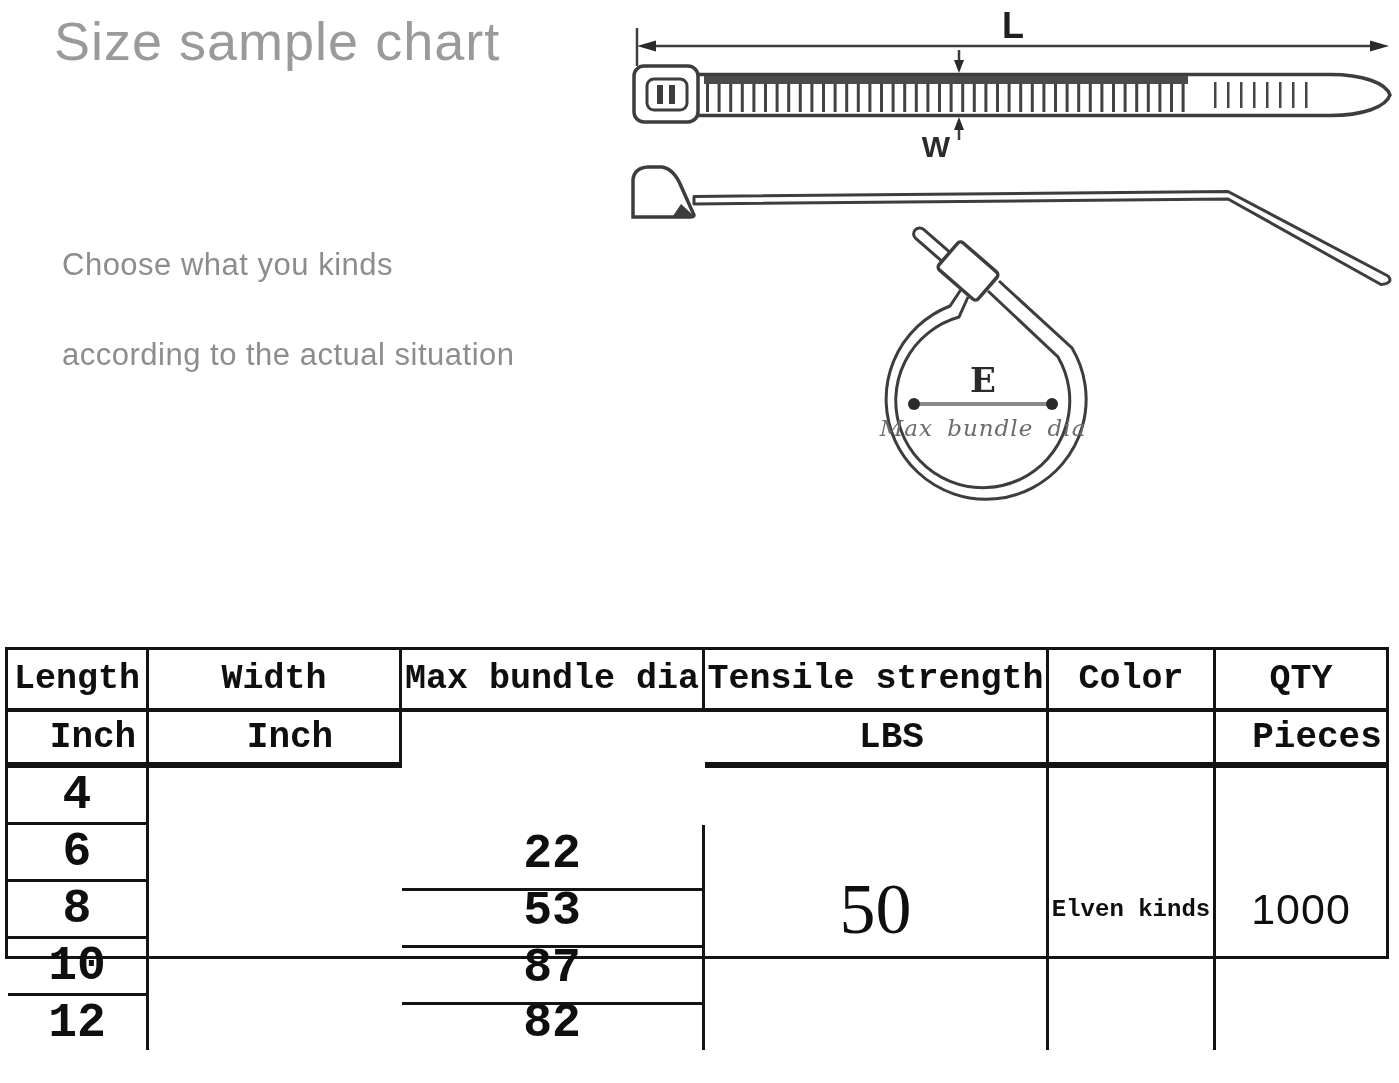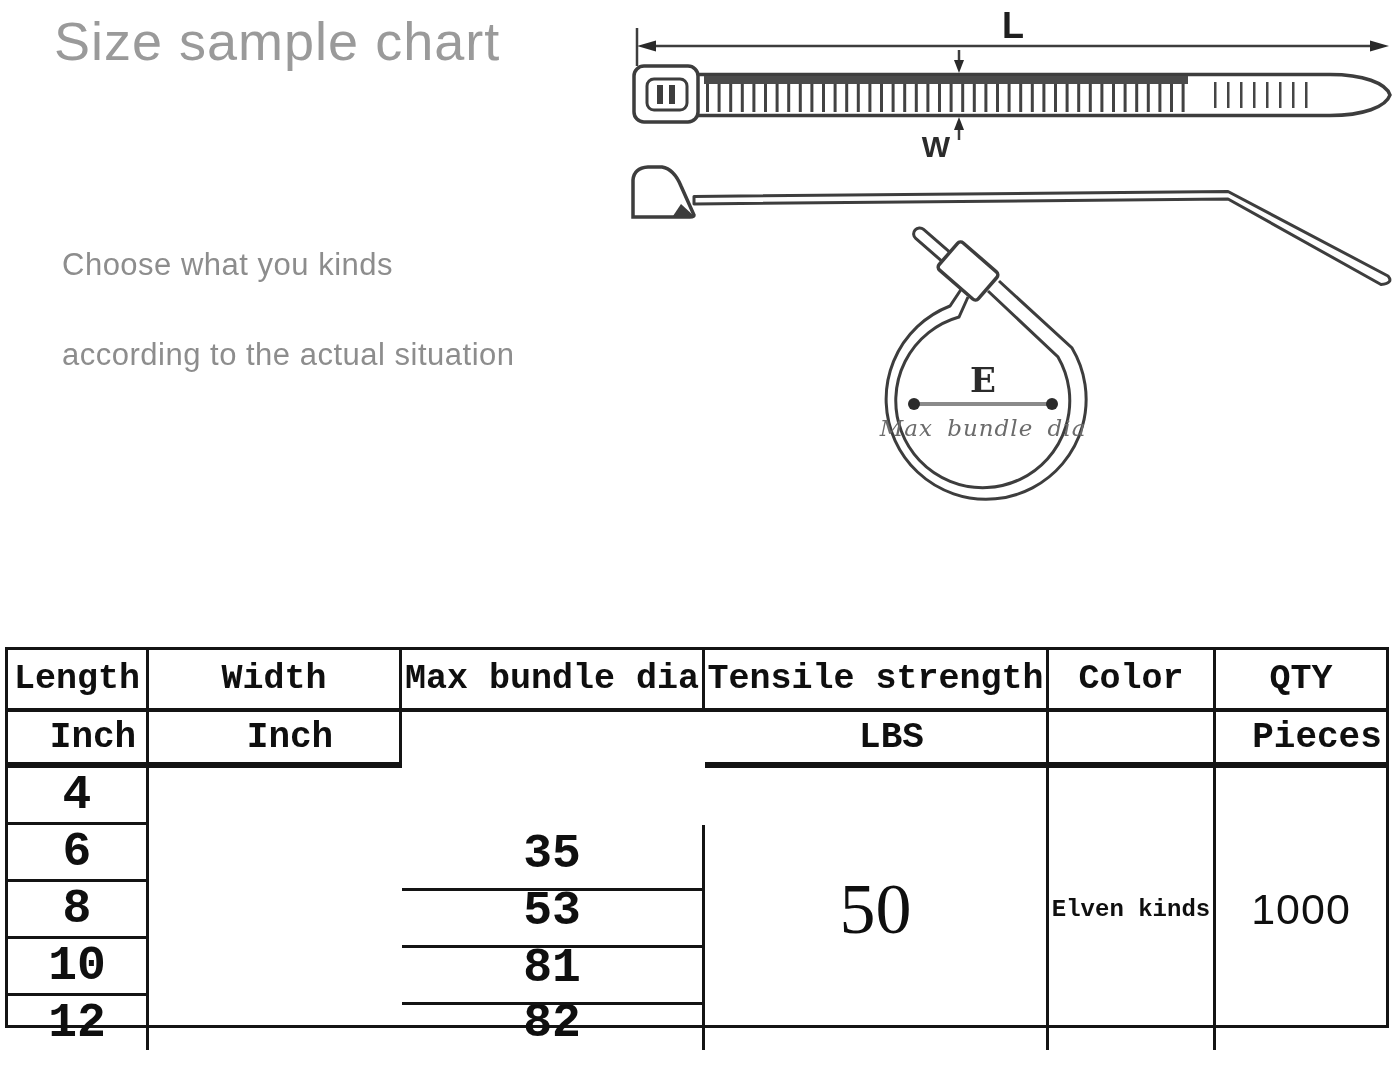--- a/index.html
+++ b/index.html
@@ -6,21 +6,21 @@
   .canvas{position:relative;width:1399px;height:1083px;background:#fff;overflow:hidden;
           font-family:"Liberation Sans",sans-serif;}
   .page-title{position:absolute;left:30px;top:12px;font-size:54px;line-height:1.1;
               color:#9a9a9a;letter-spacing:1px;margin-left:24px;}
   .note{position:absolute;left:62px;font-size:31px;color:#8d8d8d;letter-spacing:.5px;}
   .note1{top:247px;}
   .note2{top:337px;}
   .art{position:absolute;left:0;top:0;}
 
   
-  .sizetable{position:absolute;left:5px;top:647px;width:1384px;height:381px;
+  .sizetable{position:absolute;left:5px;top:647px;width:1384px;height:312px;
              display:grid;box-sizing:border-box;background:#fff;
              grid-template-columns:141px 253px 303px 344px 167px 1fr;
              grid-template-rows:62px 56px repeat(5,1fr);
              border:3px solid #141414;color:#0f0f0f;
              font-family:"Liberation Mono",monospace;}
   .c{box-sizing:border-box;display:flex;align-items:center;justify-content:center;
      border-right:3px solid #141414;white-space:nowrap;}
   .lastcol{border-right:none;}
   .bb3{border-bottom:3px solid #141414;}
   .bb4{border-bottom:4px solid #141414;}
@@ -111,23 +111,23 @@
     <div class="c unit bb6" style="grid-area:2/5"></div>
     <div class="c unit bb6 lastcol" style="grid-area:2/6">Pieces</div>
 
     <div class="c num bb3" style="grid-area:3/1">4</div>
     <div class="c num bb3" style="grid-area:4/1">6</div>
     <div class="c num bb3" style="grid-area:5/1">8</div>
     <div class="c num bb3" style="grid-area:6/1">10</div>
     <div class="c num" style="grid-area:7/1">12</div>
 
 
-    <div class="c num dia" style="grid-area:4/3">35</div>
+    <div class="c num dia" style="grid-area:4/3">22</div>
     <div class="c num dia" style="grid-area:5/3">53</div>
-    <div class="c num dia" style="grid-area:6/3">81</div>
+    <div class="c num dia" style="grid-area:6/3">87</div>
     <div class="c num" style="grid-area:7/3">82</div>
 
     <div class="c tensilecell" style="grid-area:3/4/8/5">50</div>
 
     <div class="c colorcell" style="grid-area:3/5/8/6">Elven kinds</div>
 
     <div class="c qtycell lastcol" style="grid-area:3/6/8/7">1000</div>
   </div>
 
 </div>

